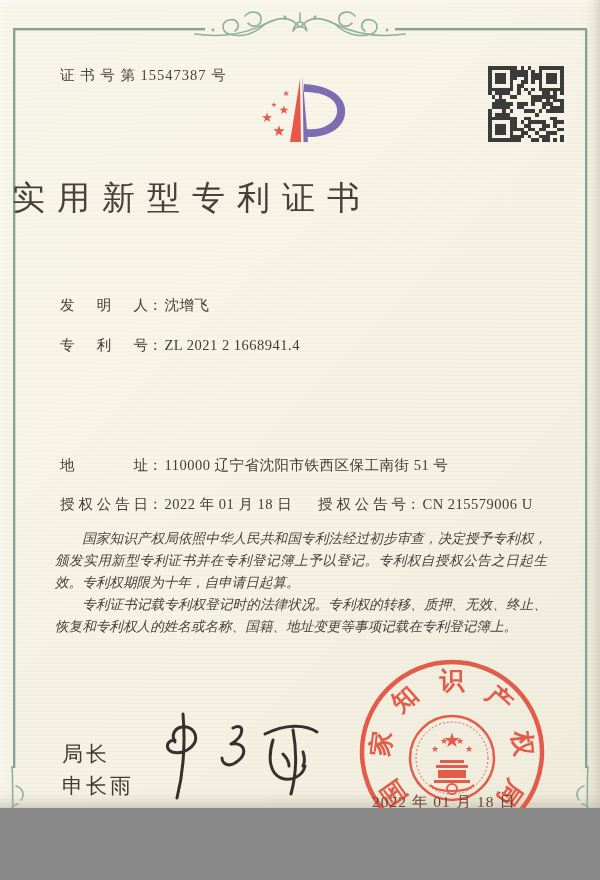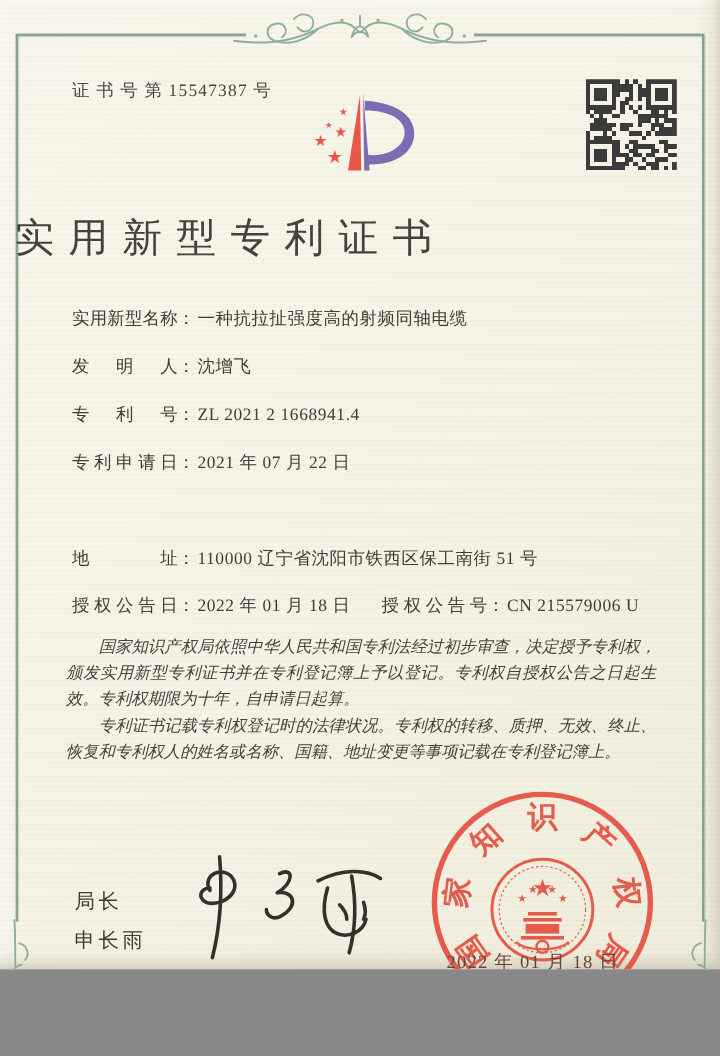--- a/index.html
+++ b/index.html
@@ -35,21 +35,21 @@
   
   .field{left:60px; font-size:14.5px; white-space:nowrap;}
   .flabel{display:inline-block; width:88px; text-align:justify; text-align-last:justify; vertical-align:top;}
   .fcolon{display:inline-block; margin:0 2px 0 0;}
   .fvalue{letter-spacing:.5px;}
   
   .body-text{left:55px; top:528px; width:492px; font-size:13.6px; line-height:22px;
     font-style:italic; color:#46413a; text-align:justify;}
   .body-text p{margin:0; text-indent:2em;}
   
-  .signer{left:62px; font-size:17px; letter-spacing:3px; color:#3f3a33;}
+  .signer{left:62px; font-size:21px; letter-spacing:3px; color:#3f3a33;}
   .sig path{stroke:#35302b; stroke-width:3; fill:none; stroke-linecap:round; stroke-linejoin:round;}
   .seal-wrap{left:352px; top:652px; width:200px; height:200px; opacity:.92;}
   .seal-stroke{stroke:var(--seal-red); fill:none;}
   .seal-fill{fill:var(--seal-red);}
   .seal-ring-char{font-size:25px; font-weight:bold; fill:var(--seal-red);
     text-anchor:middle; font-family:"Liberation Serif","DejaVu Serif",serif;}
   .seal-date{left:372px; top:792px; font-size:15.5px; color:var(--date-ink);
     letter-spacing:1px; font-weight:500; z-index:5;}
   .footer{left:0; top:834px; width:100%; text-align:right; font-size:12.5px;
     letter-spacing:2px; color:#4a453e;margin-top:11px;}
@@ -375,31 +375,25 @@
         <rect x="13" y="20" width="1" height="1" fill="var(--qr-dark)"></rect>
         <rect x="15" y="20" width="1" height="1" fill="var(--qr-dark)"></rect>
         <rect x="16" y="20" width="1" height="1" fill="var(--qr-dark)"></rect>
         <rect x="18" y="20" width="1" height="1" fill="var(--qr-dark)"></rect>
         <rect x="20" y="20" width="1" height="1" fill="var(--qr-dark)"></rect>
       </svg>
   </div>
 
   <div class="abs title">实用新型专利证书</div>
 
-  <div class="abs field" style="top:256px">
-    <span class="flabel">实用新型名称</span><span class="fcolon">：</span><span class="fvalue">一种抗拉扯强度高的射频同轴电缆</span>
-  </div>
   <div class="abs field" style="top:296px">
     <span class="flabel">发明人</span><span class="fcolon">：</span><span class="fvalue">沈增飞</span>
   </div>
   <div class="abs field" style="top:336px">
     <span class="flabel">专利号</span><span class="fcolon">：</span><span class="fvalue">ZL 2021 2 1668941.4</span>
-  </div>
-  <div class="abs field" style="top:376px">
-    <span class="flabel">专利申请日</span><span class="fcolon">：</span><span class="fvalue">2021 年 07 月 22 日</span>
   </div>
   <div class="abs field" style="top:456px">
     <span class="flabel">地址</span><span class="fcolon">：</span><span class="fvalue">110000 辽宁省沈阳市铁西区保工南街 51 号</span>
   </div>
   <div class="abs field" style="top:495px">
     <span class="flabel">授权公告日</span><span class="fcolon">：</span><span class="fvalue">2022 年 01 月 18 日</span>
   </div>
   <div class="abs field" style="left:318px;top:495px">
     <span class="flabel">授权公告号</span><span class="fcolon">：</span><span class="fvalue">CN 215579006 U</span>
   </div>

